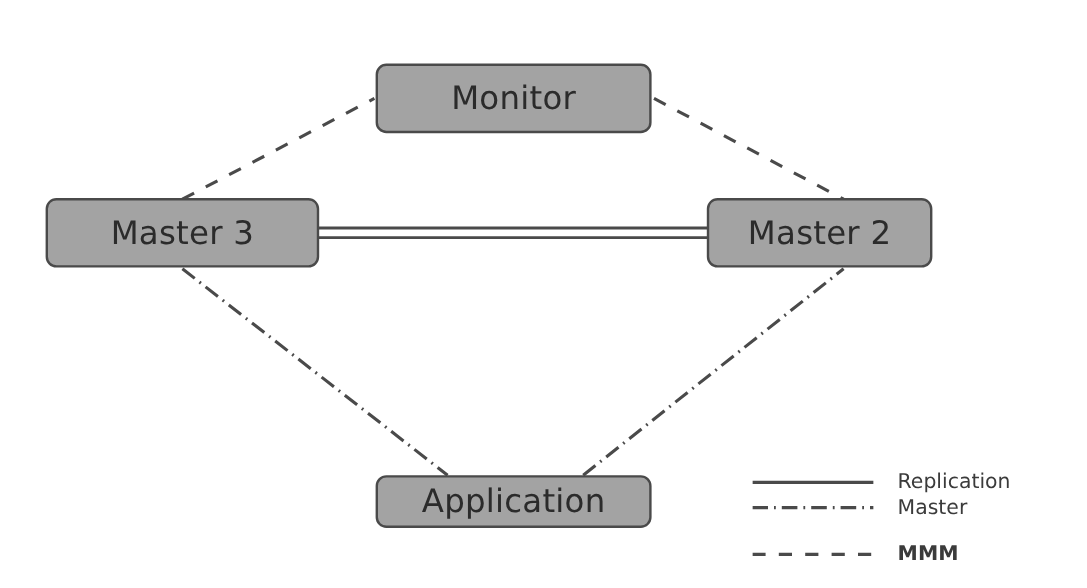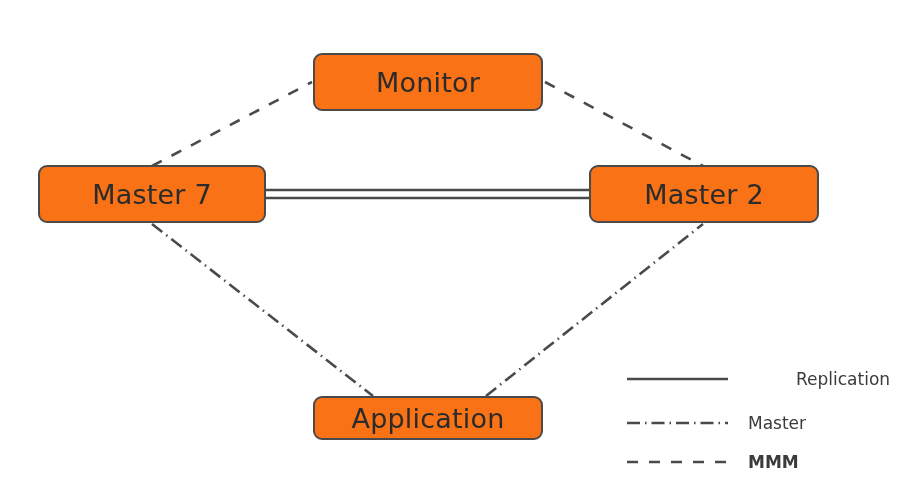--- a/index.html
+++ b/index.html
@@ -22,21 +22,21 @@
   svg.layer {
     position: absolute;
     left: 0;
     top: 0;
     width: 906px;
     height: 490px;
   }
   .node-box {
     position: absolute;
     box-sizing: border-box;
-    background: #f97316;
+    background: #a3a3a3;
     border: 2px solid #4a4a4a;
     border-radius: 9px;
     display: flex;
     align-items: center;
     justify-content: center;
     z-index: 5;
   }
   .node-label {
     font-family: "DejaVu Sans", sans-serif;
     font-size: 27px;
@@ -86,34 +86,34 @@
     <line x1="152" y1="224" x2="373" y2="396" stroke="#4a4a4a" stroke-width="2.6" fill="none" stroke-dasharray="13 5 1.5 5" stroke-linecap="butt"></line>
 
     <line x1="486" y1="396" x2="703" y2="224" stroke="#4a4a4a" stroke-width="2.6" fill="none" stroke-dasharray="13 5 1.5 5" stroke-linecap="butt"></line>
   </svg>
 
   <div class="node-box" style="left:313px; top:53px; width:230px; height:58px;">
     <span class="node-label">Monitor</span>
   </div>
 
   <div class="node-box" style="left:38px; top:165px; width:228px; height:58px;">
-    <span class="node-label">Master 7</span>
+    <span class="node-label">Master 3</span>
   </div>
 
-  <div class="node-box" style="left:589px; top:165px; width:230px; height:58px;">
+  <div class="node-box" style="left:589px; top:165px; width:188px; height:58px;">
     <span class="node-label">Master 2</span>
   </div>
 
   <div class="node-box" style="left:313px; top:396px; width:230px; height:44px;">
     <span class="node-label">Application</span>
   </div>
 
   <div class="legend" style="left:0; top:0; width:906px; height:490px;">
 
-    <div class="legend-row" style="left:627px; top:369px;gap:48px;">
+    <div class="legend-row" style="left:627px; top:392px;">
       <svg class="legend-swatch" viewBox="0 0 101 10">
         <line x1="0" y1="5" x2="101" y2="5" stroke="#4a4a4a" stroke-width="2.6"></line>
       </svg>
       <span class="legend-label">Replication</span>
     </div>
 
     <div class="legend-row" style="left:627px; top:413px;">
       <svg class="legend-swatch" viewBox="0 0 101 10">
         <line x1="0" y1="5" x2="101" y2="5" stroke="#4a4a4a" stroke-width="2.6" stroke-dasharray="13 5 1.5 5"></line>
       </svg>

